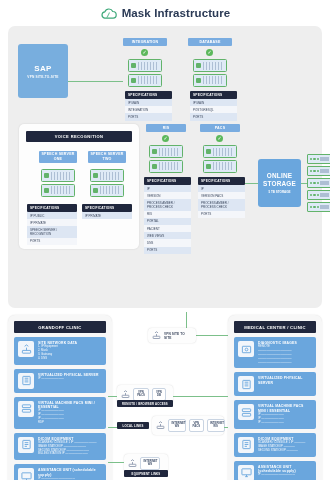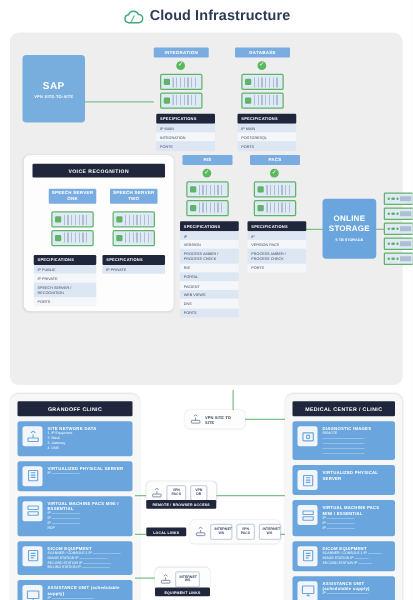--- a/index.html
+++ b/index.html
@@ -224,21 +224,21 @@
 </head>
 <body>
 
 <div class="header">
   <span>
     <svg class="cloud-icon" viewBox="0 0 24 18">
       <path d="M6.5 15.5 A4.5 4.5 0 0 1 6.9 6.6 A6 6 0 0 1 18 6.2 A4.2 4.2 0 0 1 18.4 15.5 Z" fill="none" stroke="#3fa97a" stroke-width="1.7" stroke-linejoin="round"></path>
       <path d="M9.5 15.2 L13.5 7.5" fill="none" stroke="#6fbf9a" stroke-width="1.5"></path>
     </svg>
   </span>
-  <span class="app-title">Cloud Infrastructure</span>
+  <span class="app-title">Mask Infrastructure</span>
 </div>
 
 <div class="panel cloud-panel">
 
   <div class="line" style="left:60px;top:55px;width:55px;height:1px;"></div>
   <div class="line" style="left:215px;top:157px;width:36px;height:1px;"></div>
   <div class="line" style="left:293px;top:157px;width:7px;height:1px;"></div>
 
   <div class="bluebox sap-box">
     <div class="sap-title">SAP</div>

